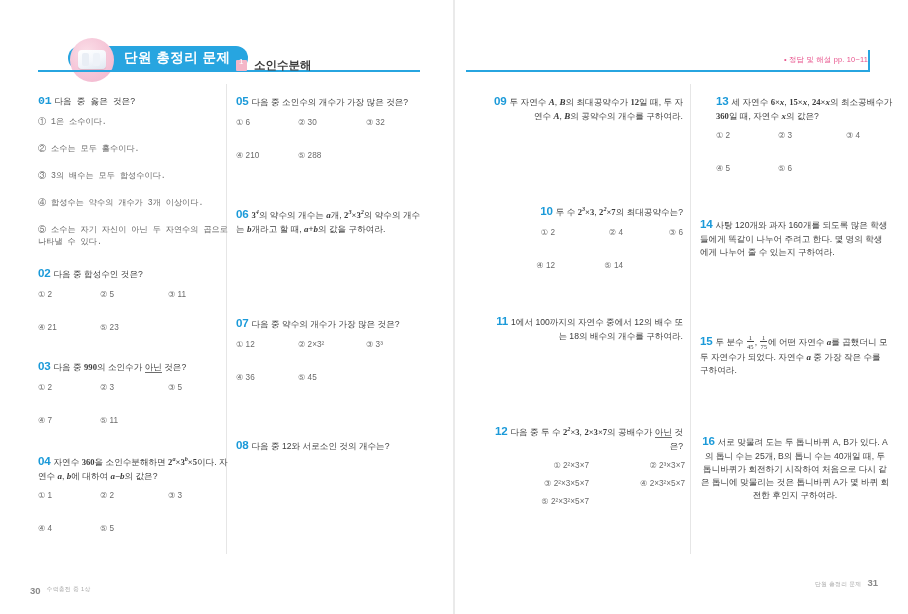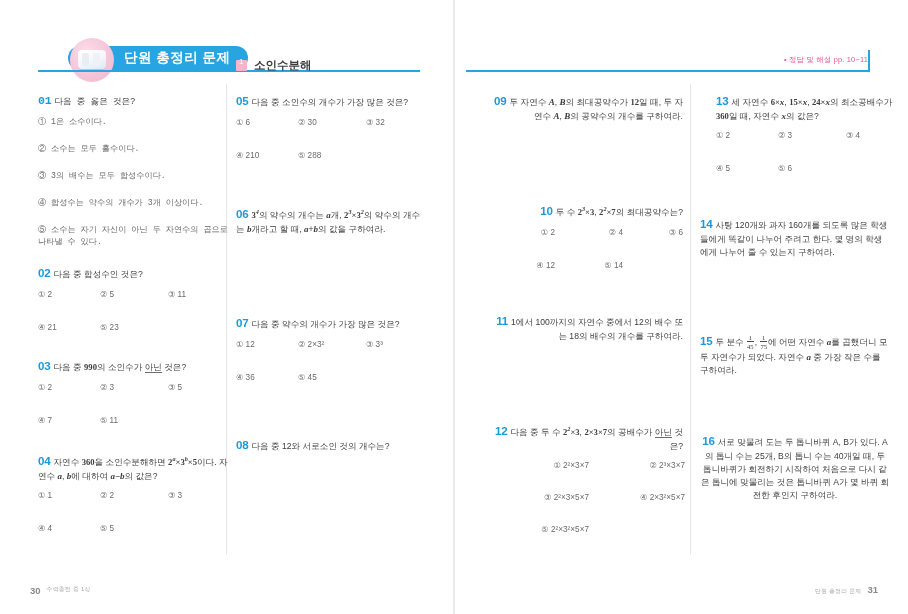--- a/index.html
+++ b/index.html
@@ -84,21 +84,21 @@
     font-size:8.4px;color:#6a6a6a;letter-spacing:.6px;
   }
 
   .frac{display:inline-block;text-align:center;vertical-align:-4px;margin:0 1px;
         font-family:"Liberation Serif",serif;}
   .frac .n{display:block;font-size:6.6px;line-height:7px;}
   .frac .d{display:block;font-size:6.6px;line-height:8px;border-top:1px solid #4a4a4a;padding-top:.5px;}
 
   
   .foot-l{position:absolute;left:30px;bottom:18px;display:flex;align-items:flex-start;gap:6px;}
-  .foot-r{position:absolute;right:30px;bottom:18px;display:flex;align-items:baseline;gap:6px;}
+  .foot-r{position:absolute;right:30px;bottom:25px;display:flex;align-items:baseline;gap:6px;}
   .pg{font-size:9.5px;color:#8a8a8a;font-weight:bold;}
   .ftxt{font-size:5.8px;color:#a8a8a8;letter-spacing:.3px;}
 </style>
 </head>
 <body>
 
 <div class="page">
   <div class="spread">
     <div class="leaf"></div>
     <div class="leaf right"></div>
@@ -248,21 +248,21 @@
     <div class="q" style="top:220px;">
       <div class="q-head">
         <span class="q-no">11</span><span class="q-stem">1에서 100까지의 자연수 중에서 12의 배수 또는 18의 배수의 개수를 구하여라.</span>
       </div>
     </div>
 
     <div class="q" style="top:330px;">
       <div class="q-head">
         <span class="q-no">12</span><span class="q-stem">다음 중 두 수 <span class="mono-n">2<span class="sr">2</span>×3</span>, <span class="mono-n">2×3×7</span>의 공배수가 <span class="u">아닌</span> 것은?</span>
       </div>
-      <div class="choices wide" style="row-gap:22px;">
+      <div class="choices wide" style="row-gap:8px;">
         <div class="ch">① 2²×3×7</div>
         <div class="ch">② 2³×3×7</div>
         <div class="ch">③ 2²×3×5×7</div>
         <div class="ch">④ 2×3²×5×7</div>
         <div class="ch">⑤ 2²×3²×5×7</div>
       </div>
     </div>
   </div>
 
   <div class="col c4">

